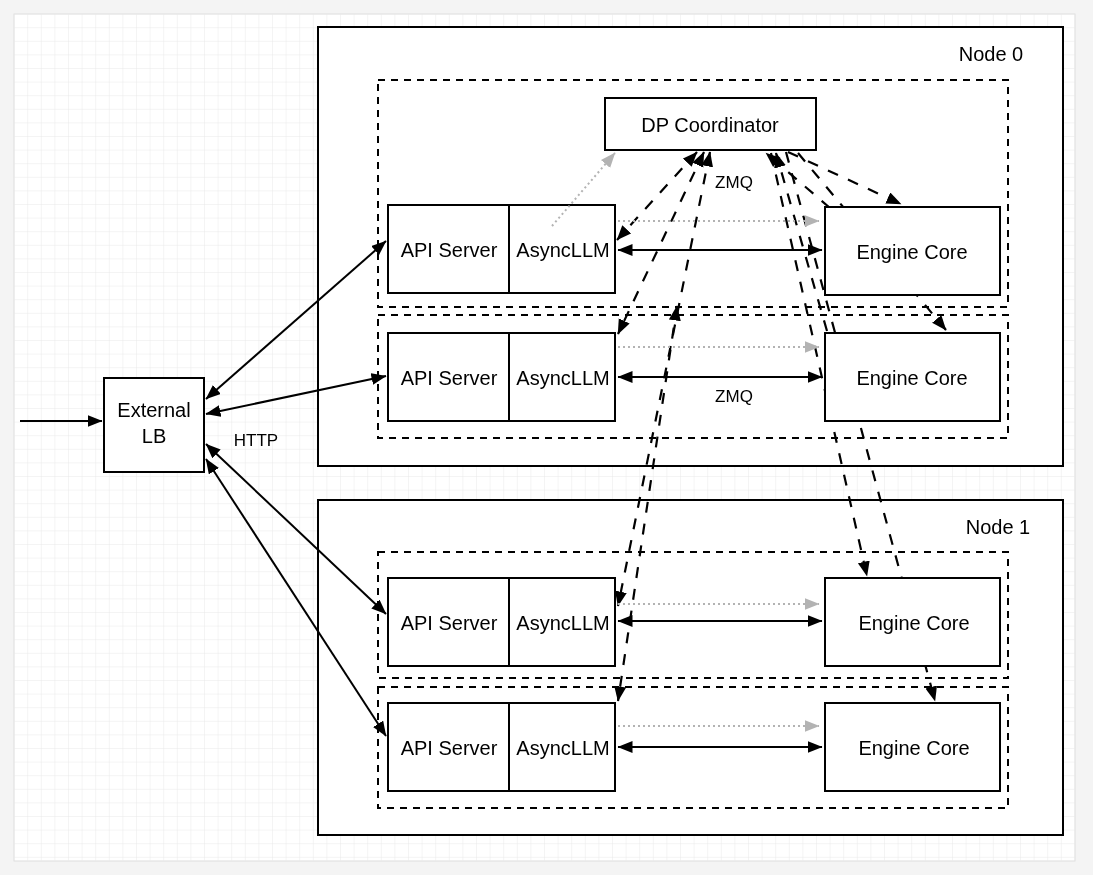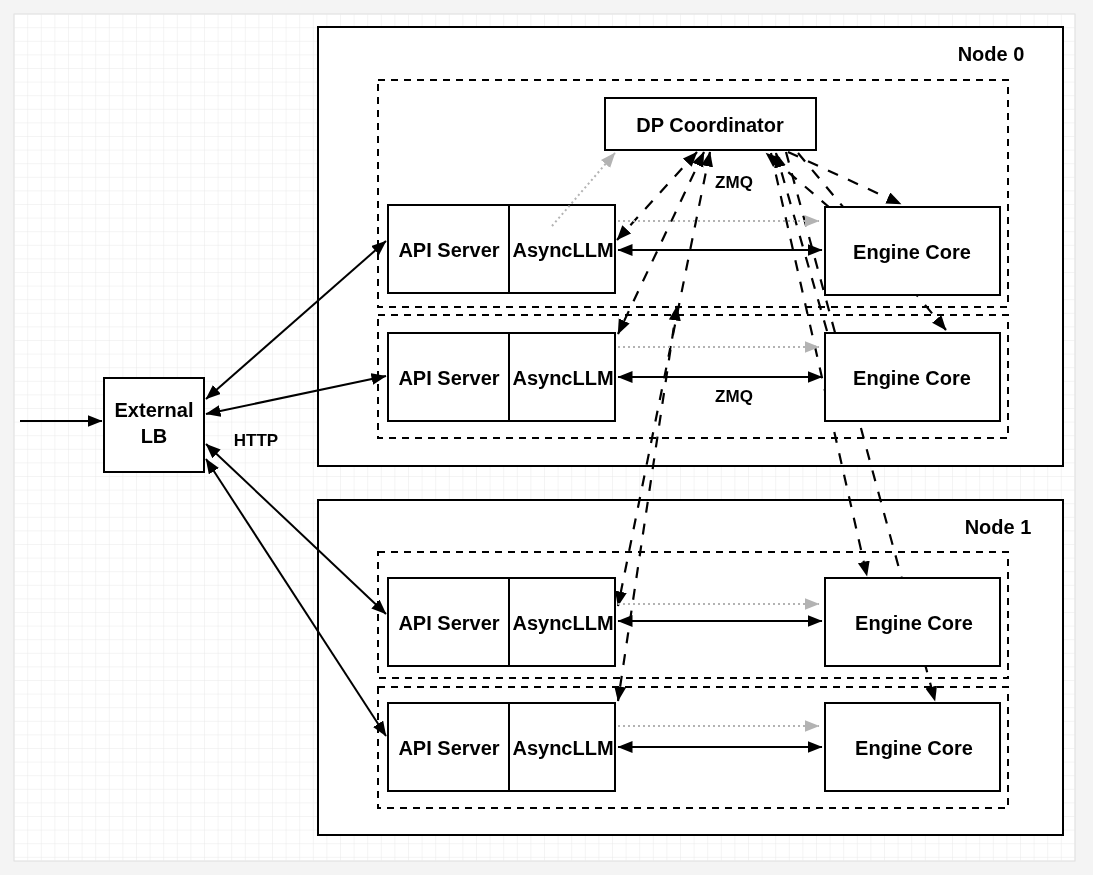--- a/index.html
+++ b/index.html
@@ -3,21 +3,21 @@
 <meta charset="utf-8">
 <style>
   :root {
     --c-line: #000000;
     --c-muted: #b3b3b3;
     --c-box: #ffffff;
     --c-grid: #e9e9e9;
     --c-canvas: #f4f4f4;
   }
   html, body { margin: 0; padding: 0; background: var(--c-canvas); }
-  .stage { width: 942px; height: 875px; position: relative; font-weight: bold; }
+  .stage { width: 942px; height: 875px; position: relative; }
   svg { display: block; font-family: "Liberation Sans", sans-serif; }
 
   .page-rect { fill: #ffffff; stroke: #dddddd; stroke-width: 1; }
   .grid-rect { stroke: none; }
 
   .node-box  { fill: var(--c-box); stroke: var(--c-line); stroke-width: 2; }
   .sub-box   { fill: none; stroke: var(--c-line); stroke-width: 2; stroke-dasharray: 7 6; }
   .box       { fill: var(--c-box); stroke: var(--c-line); stroke-width: 2; }
   .divider   { stroke: var(--c-line); stroke-width: 2; }
 

